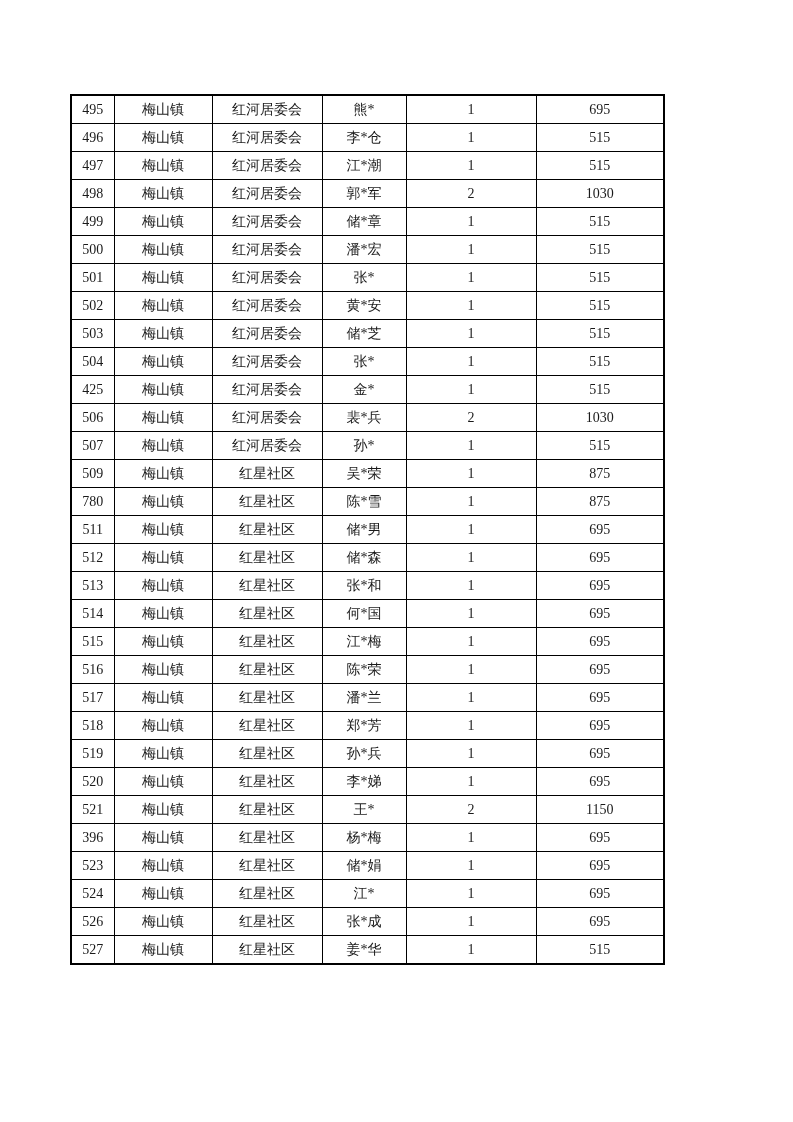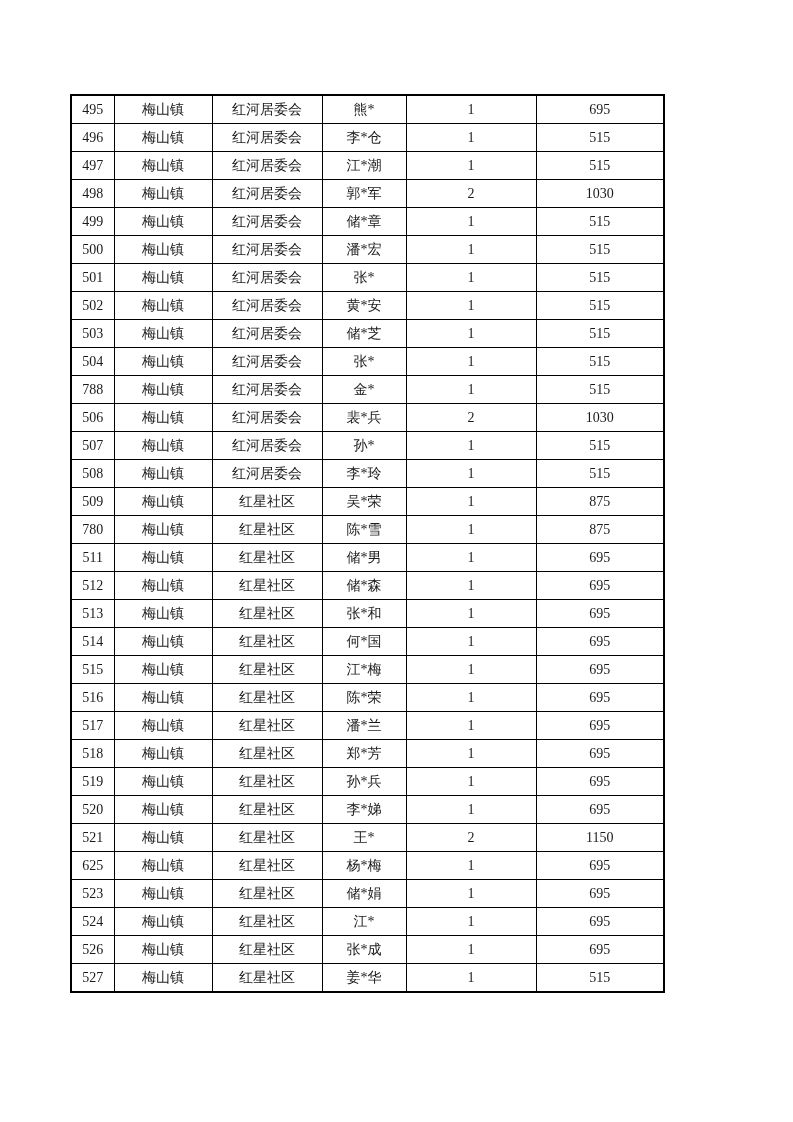--- a/index.html
+++ b/index.html
@@ -138,21 +138,21 @@
   </tr>
         <tr>
     <td>504</td>
     <td>梅山镇</td>
     <td>红河居委会</td>
     <td>张*</td>
     <td>1</td>
     <td>515</td>
   </tr>
         <tr>
-    <td>788</td>
+    <td>425</td>
     <td>梅山镇</td>
     <td>红河居委会</td>
     <td>金*</td>
     <td>1</td>
     <td>515</td>
   </tr>
         <tr>
     <td>506</td>
     <td>梅山镇</td>
     <td>红河居委会</td>
@@ -162,28 +162,20 @@
   </tr>
         <tr>
     <td>507</td>
     <td>梅山镇</td>
     <td>红河居委会</td>
     <td>孙*</td>
     <td>1</td>
     <td>515</td>
   </tr>
         <tr>
-    <td>508</td>
-    <td>梅山镇</td>
-    <td>红河居委会</td>
-    <td>李*玲</td>
-    <td>1</td>
-    <td>515</td>
-  </tr>
-        <tr>
     <td>509</td>
     <td>梅山镇</td>
     <td>红星社区</td>
     <td>吴*荣</td>
     <td>1</td>
     <td>875</td>
   </tr>
         <tr>
     <td>780</td>
     <td>梅山镇</td>
@@ -274,21 +266,21 @@
   </tr>
         <tr>
     <td>521</td>
     <td>梅山镇</td>
     <td>红星社区</td>
     <td>王*</td>
     <td>2</td>
     <td>1150</td>
   </tr>
         <tr>
-    <td>625</td>
+    <td>396</td>
     <td>梅山镇</td>
     <td>红星社区</td>
     <td>杨*梅</td>
     <td>1</td>
     <td>695</td>
   </tr>
         <tr>
     <td>523</td>
     <td>梅山镇</td>
     <td>红星社区</td>

